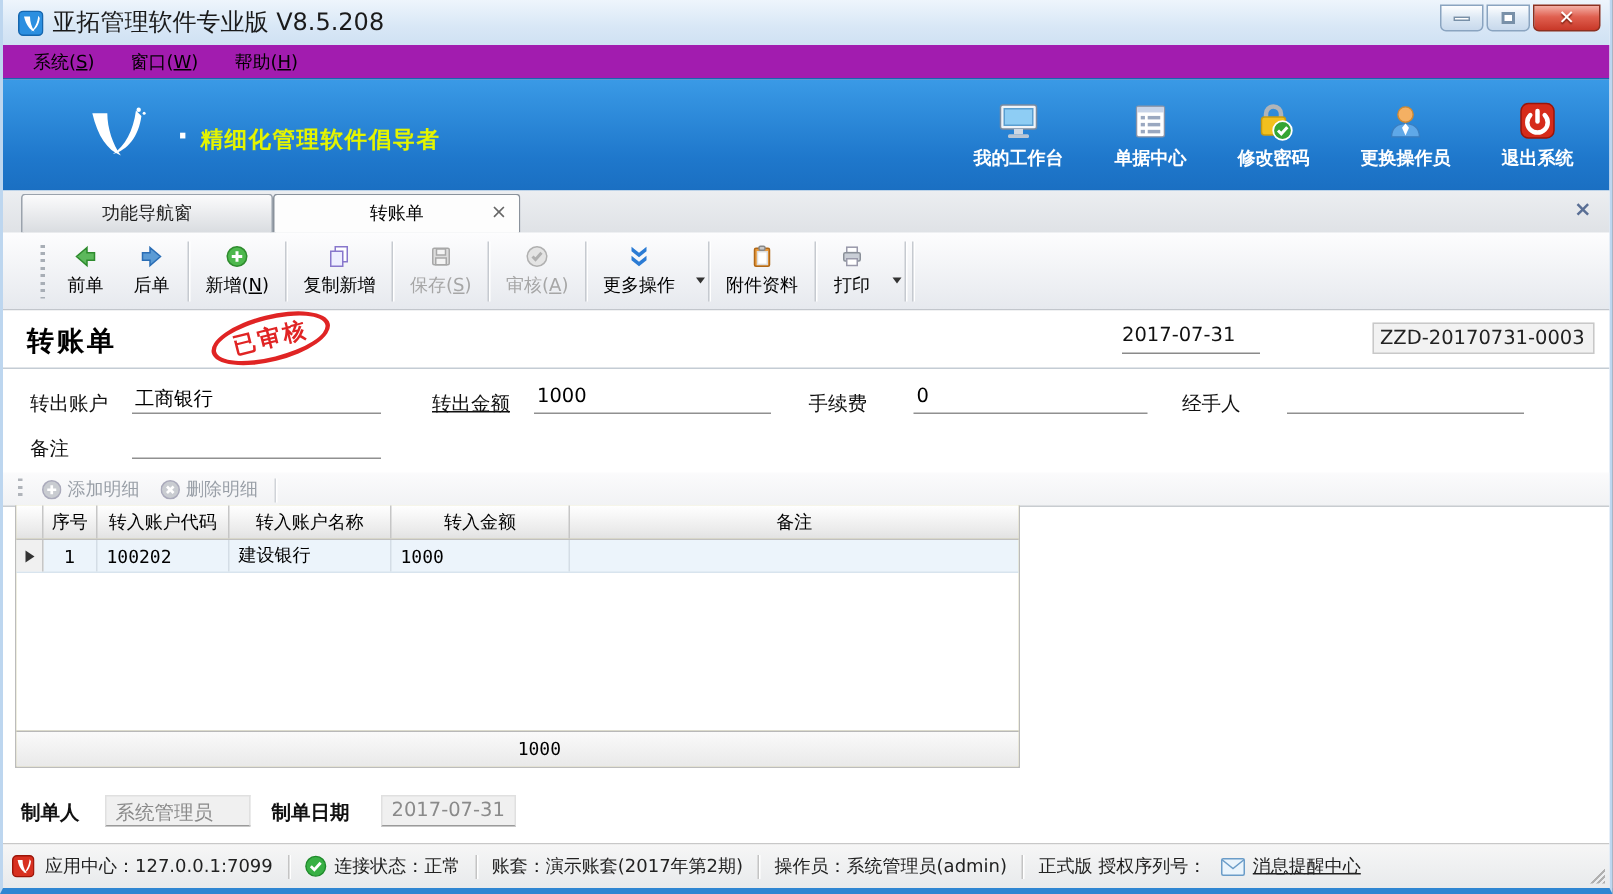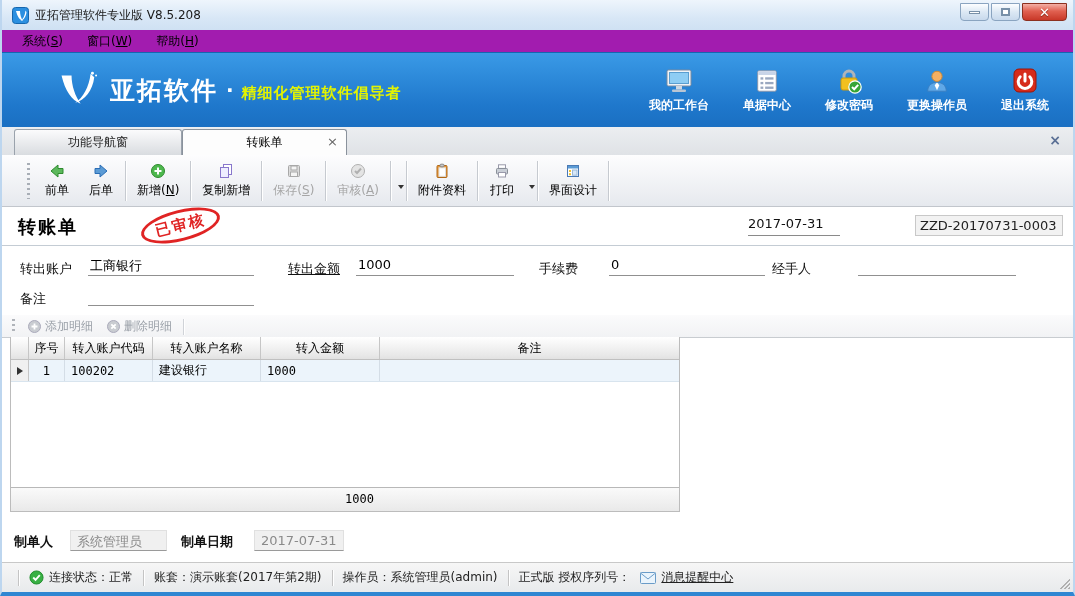--- a/index.html
+++ b/index.html
@@ -6,21 +6,21 @@
   html,body { background:#888; }
   body { font-family:"DejaVu Sans","Liberation Sans",sans-serif; font-size:12px; color:#000; }
   .window { width:1075px; height:596px; background:#fff; position:relative; overflow:hidden;
     border-left:2px solid #bdd6ef; border-right:2px solid #bdd6ef; border-bottom:4px solid #2f86d2;
     outline:1px solid #6b94bd; }
 
   
   .titlebar { height:30px; background:linear-gradient(#eef5fc,#d8e7f6 60%,#cfe1f3);
     display:flex; align-items:center; padding:0 6px; }
   .app-ico { width:17px; height:17px; margin:0 6px 0 4px; display:inline-flex; }
-  .title { font-size:12px; color:#1a1a1a; }
+  .title { font-size:16px; color:#1a1a1a; }
   .winbtns { margin-left:auto; display:flex; gap:2px; padding-top:0; align-self:flex-start; margin-top:3px; }
   .wb { width:29px; height:18px; border:1px solid #8aa4c0; border-radius:0 0 4px 4px; display:flex;
     align-items:center; justify-content:center; background:linear-gradient(#fdfeff,#dce8f4 50%,#c8d9ec); cursor:pointer; }
   .wb.close { width:45px; background:linear-gradient(#f4b0a6,#e06050 45%,#c83828); border-color:#8c3020;
     color:#fff; font-weight:bold; font-size:13px; line-height:1; text-shadow:0 1px 1px #802010; }
   .minbar { width:11px; height:3px; background:#fff; border:1px solid #7890a8; display:block; }
   .maxbox { width:9px; height:8px; border:2px solid #7890a8; background:#fff; display:block; }
 
   
   .menubar { height:22px; background:#a21caf; display:flex; align-items:center; padding-left:10px; gap:4px; }
@@ -165,21 +165,20 @@
   </div>
 
   <div class="banner">
     <div class="brandwrap">
       <svg class="brand-logo" viewBox="0 0 48 44">
           <path d="M7 6 C11 23 18 33 28 37 C22 29 18 17 18 6 Z" fill="#fff"></path>
           <path d="M39 4 C37 19 31 30 22 36 C33 33 41 23 43 8 Z" fill="#fff"></path>
           <circle cx="41" cy="3.5" r="1.6" fill="#fff"></circle>
           <circle cx="45" cy="6" r="1.1" fill="#fff"></circle>
         </svg>
-      <span class="brand">亚拓软件</span>
       <span class="brand-dot">·</span>
       <span class="slogan">精细化管理软件倡导者</span>
     </div>
     <div class="banner-actions">
       <div class="baction">
         <span class="bico">
           <svg viewBox="0 0 28 26" width="28" height="26">
               <rect x="2" y="2" width="24" height="16" rx="1.5" fill="#f0f4f8" stroke="#7a8ba0"></rect>
               <rect x="4.5" y="4.5" width="19" height="11" fill="#8ecdf4" stroke="#5a9ed0"></rect>
               <rect x="11" y="18" width="6" height="3.5" fill="#cdd8e4"></rect>
@@ -308,20 +307,29 @@
           <svg viewBox="0 0 16 16" width="16" height="16">
             <circle cx="8" cy="8" r="6.5" fill="#e4e4e4" stroke="#b0b0b0"></circle>
             <path d="M5 8 l2 2 l4 -4.5" stroke="#b0b0b0" stroke-width="2" fill="none"></path>
           </svg>
         </span>
       <span class="tlabel"><span>审核(</span><u>A</u><span>)</span></span>
     </div>
     <i class="vsep"></i>
 
     <div class="tbtn-caretwrap">
+      <div class="tbtn">
+        <span class="tico">
+            <svg viewBox="0 0 16 16" width="16" height="16">
+              <path d="M3 1.5 L8 5.5 L13 1.5 L13 4.5 L8 8.5 L3 4.5 Z" fill="#2b7bd4"></path>
+              <path d="M3 7.5 L8 11.5 L13 7.5 L13 10.5 L8 14.5 L3 10.5 Z" fill="#2b7bd4"></path>
+            </svg>
+          </span>
+        <span class="tlabel">更多操作</span>
+      </div>
       <span class="caret" style="margin-top:12px;"></span>
     </div>
     <i class="vsep"></i>
 
     <div class="tbtn">
       <span class="tico">
           <svg viewBox="0 0 16 16" width="16" height="16">
             <rect x="3" y="2.5" width="10" height="12" rx="1" fill="#e8983a" stroke="#b06818"></rect>
             <rect x="5" y="4.8" width="6.5" height="8.5" fill="#fff" stroke="#ddd"></rect>
             <rect x="6" y="1.2" width="4" height="2.6" rx="1" fill="#c8c8c8" stroke="#888"></rect>
@@ -339,32 +347,20 @@
               <rect x="2.5" y="5.5" width="11" height="5.5" rx="1" fill="#c9ced6" stroke="#8a9099"></rect>
               <rect x="4.5" y="9.5" width="7" height="4.5" fill="#fff" stroke="#99a"></rect>
             </svg>
           </span>
         <span class="tlabel">打印</span>
       </div>
       <span class="caret" style="margin-top:12px;"></span>
     </div>
     <i class="vsep"></i>
 
-    <div class="tbtn">
-      <span class="tico">
-          <svg viewBox="0 0 16 16" width="16" height="16">
-            <rect x="2.5" y="2.5" width="11" height="11" fill="#fff" stroke="#4a7ab5"></rect>
-            <rect x="3" y="3" width="10" height="2.5" fill="#5b9bd5"></rect>
-            <rect x="4" y="7" width="2" height="2" fill="#f0c030"></rect>
-            <rect x="4" y="10.2" width="2" height="2" fill="#f0c030"></rect>
-            <rect x="7.5" y="7" width="4.5" height="5.2" fill="#d8e8f8" stroke="#9ab8d8"></rect>
-          </svg>
-        </span>
-      <span class="tlabel">界面设计</span>
-    </div>
     <i class="vsep"></i>
 
   </div>
 
   <div class="formheader">
     <span class="form-title">转账单</span>
     <span class="stamp">已审核</span>
     <span class="fh-label fh-date-label">转账日期</span>
     <span class="fh-date-val">2017-07-31</span>
     <span class="fh-label fh-no-label">单据编号</span>
@@ -374,21 +370,21 @@
   <div class="fields">
     <span class="flabel" style="left:18px; top:14px;">转出账户</span>
     <span class="fval" style="left:86px; top:10px; width:166px;">工商银行</span>
 
     <span class="flabel" style="left:286px; top:14px;text-decoration:underline;">转出金额</span>
     <span class="fval" style="left:354px; top:10px; width:158px;">1000</span>
 
     <span class="flabel" style="left:537px; top:14px;">手续费</span>
     <span class="fval" style="left:607px; top:10px; width:156px;">0</span>
 
-    <span class="flabel" style="left:770px; top:14px;">经手人</span>
+    <span class="flabel" style="left:786px; top:14px;">经手人</span>
     <span class="fval" style="left:856px; top:10px; width:158px;"></span>
 
     <span class="flabel" style="left:18px; top:44px;">备注</span>
     <span class="fval" style="left:86px; top:40px; width:166px;"></span>
   </div>
 
   <div class="detail">
     <div class="dtoolbar">
       <div class="dgrip"></div>
       <div class="dbtn">
@@ -436,20 +432,28 @@
   </div>
 
   <div class="footerfields">
     <span class="ff-label" style="left:12px;">制单人</span>
     <span class="ff-box" style="left:68px; width:97px;">系统管理员</span>
     <span class="ff-label" style="left:179px;">制单日期</span>
     <span class="ff-box" style="left:252px; width:90px;">2017-07-31</span>
   </div>
 
   <div class="statusbar">
+    <span class="sseg">
+      <svg viewBox="0 0 16 16" width="15" height="15">
+          <rect x="0.5" y="0.5" width="15" height="15" rx="3" fill="#d83020" stroke="#9c1408"></rect>
+          <path d="M4 3.5 C5 9 7.5 12 10.5 13 C8.5 10 7.5 6.8 7.5 3.5 Z" fill="#fff"></path>
+          <path d="M12.5 3 C12 7.8 10.2 11 8 13 C11.2 12 13 8.8 13.5 4.5 Z" fill="#fff"></path>
+        </svg>
+      <span class="s-appcenter">应用中心：127.0.0.1:7099</span>
+    </span>
     <i class="ssep"></i>
     <span class="sseg">
       <svg viewBox="0 0 16 16" width="15" height="15">
           <circle cx="8" cy="8" r="7" fill="#38b044" stroke="#1e8a2a"></circle>
           <path d="M4.5 8 l2.5 2.5 L11.5 5.5" stroke="#fff" stroke-width="2" fill="none"></path>
         </svg>
       <span>连接状态：正常</span>
     </span>
     <i class="ssep"></i>
     <span class="sseg">

